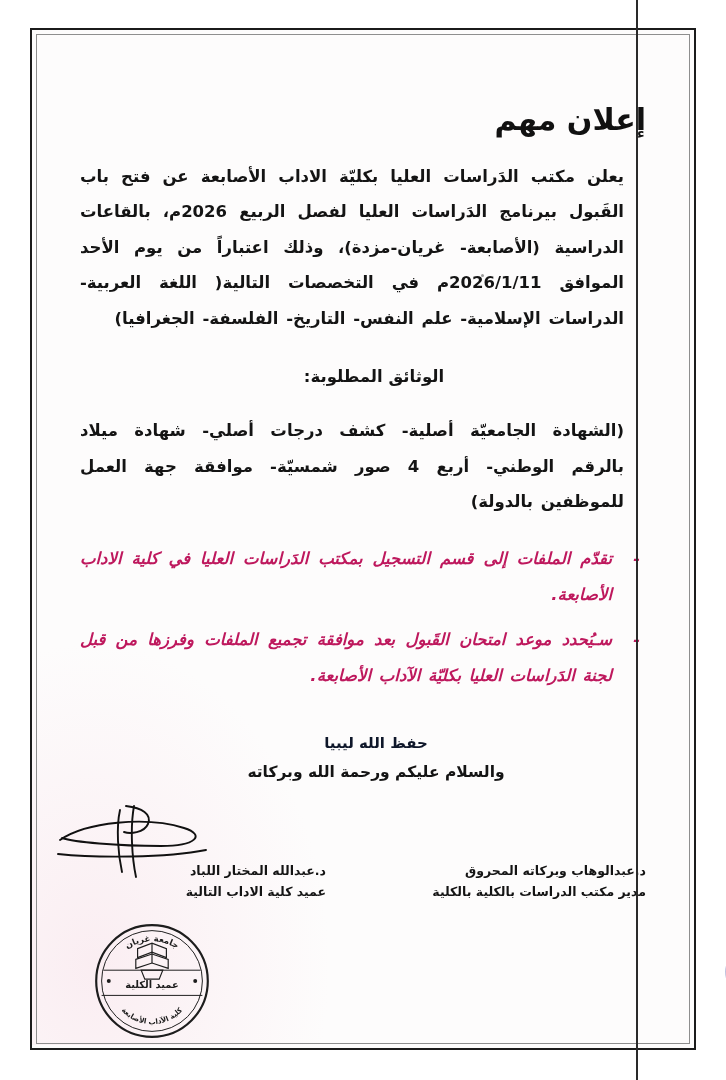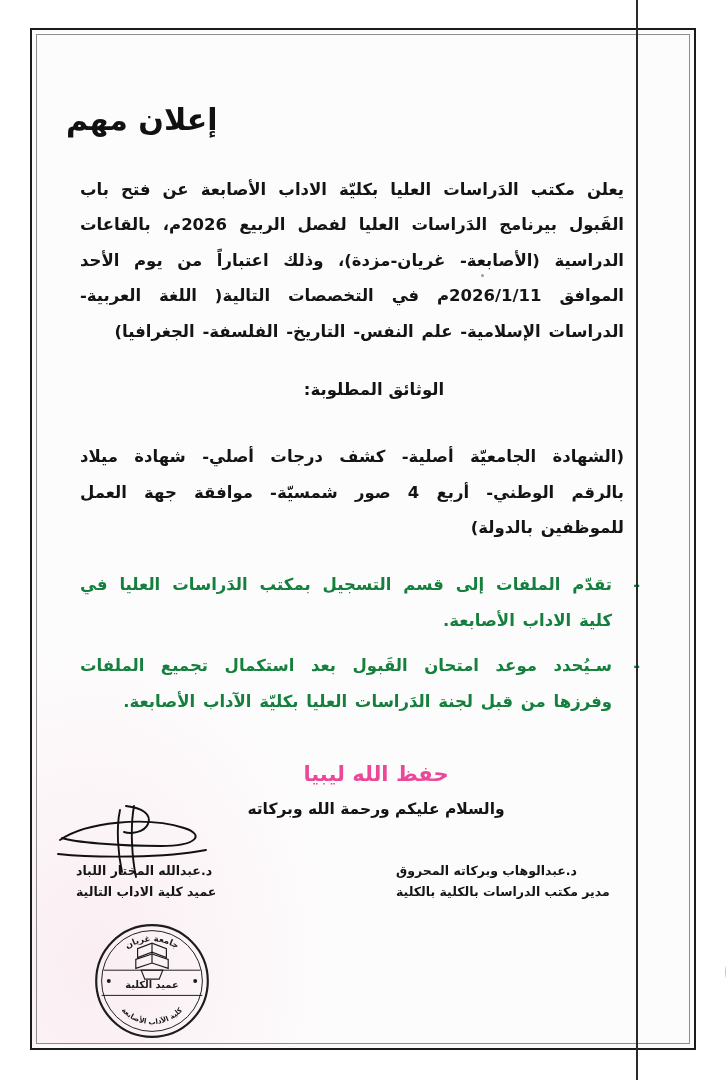--- a/index.html
+++ b/index.html
@@ -76,35 +76,35 @@
     top: 60px;
     width: 580px;
     height: 960px;
     direction: rtl;
     text-align: justify;
   }
 
   .doc-title {
     font-size: 30px;
     font-weight: 700;
-    text-align: left;
+    text-align: right;
     color: #111111;
     letter-spacing: 0.5px;
     margin: 42px 0 0 0;
     line-height: 1.2;
   }
 
   .para {
     font-size: 16.5px;
     font-weight: 700;
     color: #141414;
     line-height: 2.15;
     text-align: justify;
     text-align-last: right;
-    margin: 34px 22px 0 14px;
+    margin: 21px 22px 0 14px;
     word-spacing: 2px;
   }
 
   .section-label {
     font-size: 16.5px;
     font-weight: 700;
     color: #141414;
     text-align: center;
     margin: 26px 0 16px 0;
     padding-left: 36px;
@@ -113,65 +113,66 @@
 
   .bullets {
     margin: 22px 4px 0 14px;
     padding: 0;
     list-style: none;
   }
   .bullets li {
     position: relative;
     font-size: 16.5px;
     font-weight: 700;
-    color: #15803d;
+    color: #be185d;
     line-height: 2.15;
     text-align: justify;
     text-align-last: right;
     padding-right: 30px;
     margin-bottom: 10px;
     word-spacing: 2px;
+    font-style: italic;
   }
   .bullets li .dash {
     position: absolute;
     right: 2px;
     top: 0;
     font-weight: 700;
   }
 
   .closing {
     margin-top: 36px;
     text-align: center;
     padding-left: 40px;
   }
   .closing .line1 {
-    font-size: 21px;
-    font-weight: 700;
-    color: #ec4899;
+    font-size: 15px;
+    font-weight: 700;
+    color: #0f172a;
     line-height: 1.9;
   }
   .closing .line2 {
     font-size: 15.5px;
     font-weight: 700;
     color: #141414;
     line-height: 1.9;
   }
 
   
   .sig-row {
     position: absolute;
     left: 0;
     top: 800px;
     width: 580px;
     height: 240px;
   }
   .sig-block {
     position: absolute;
     width: 250px;
-    text-align: left;
+    text-align: right;
   }
   .sig-left  { left: 10px;  top: 0; }   
   .sig-right { left: 330px; top: 0; }
   .sig-name {
     font-size: 12.5px;
     font-weight: 700;
     color: #141414;
     line-height: 1.7;
     white-space: nowrap;
   }
@@ -241,21 +242,21 @@
 
     <p class="para">(الشهادة الجامعيّة أصلية- كشف درجات أصلي- شهادة ميلاد بالرقم الوطني- أربع 4 صور شمسيّة- موافقة جهة العمل للموظفين بالدولة)</p>
 
     <ul class="bullets">
       <li>
         <span class="dash">-</span>
         <span>تقدّم الملفات إلى قسم التسجيل بمكتب الدَراسات العليا في كلية الاداب الأصابعة.</span>
       </li>
       <li>
         <span class="dash">-</span>
-        <span>سـيُحدد موعد امتحان القَبول بعد استكمال تجميع الملفات وفرزها من قبل لجنة الدَراسات العليا بكليّة الآداب الأصابعة.</span>
+        <span>سـيُحدد موعد امتحان القَبول بعد موافقة تجميع الملفات وفرزها من قبل لجنة الدَراسات العليا بكليّة الآداب الأصابعة.</span>
       </li>
     </ul>
 
     <div class="closing">
       <div class="line1">حفظ الله ليبيا</div>
       <div class="line2">والسلام عليكم ورحمة الله وبركاته</div>
     </div>
 
     <div class="sig-row">
 

